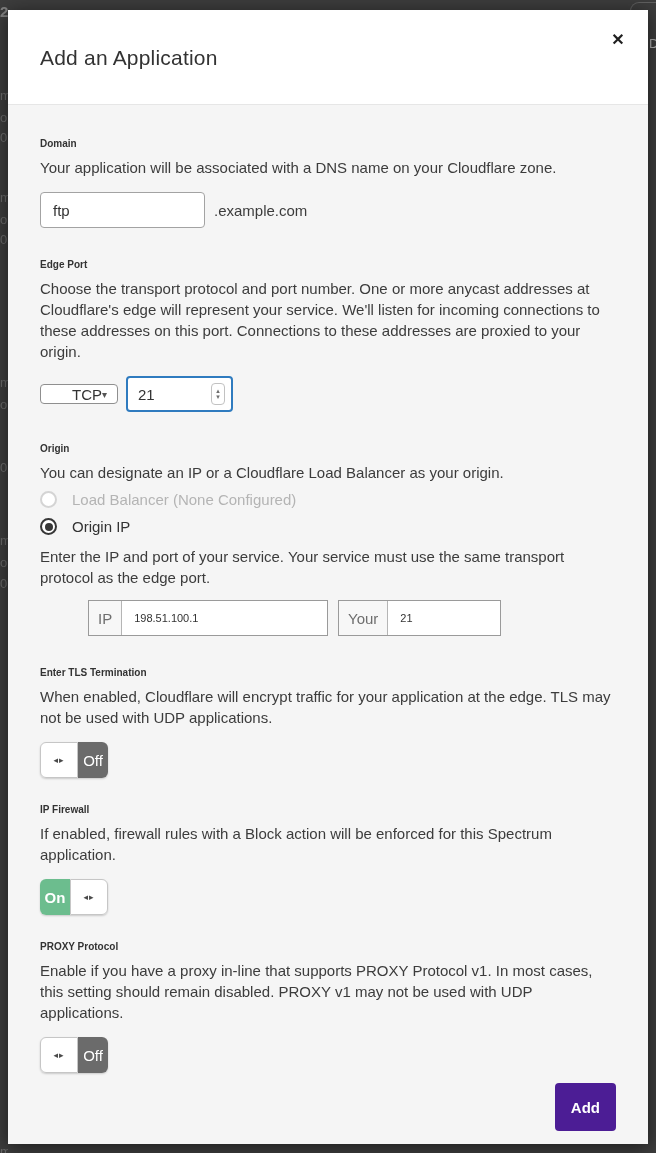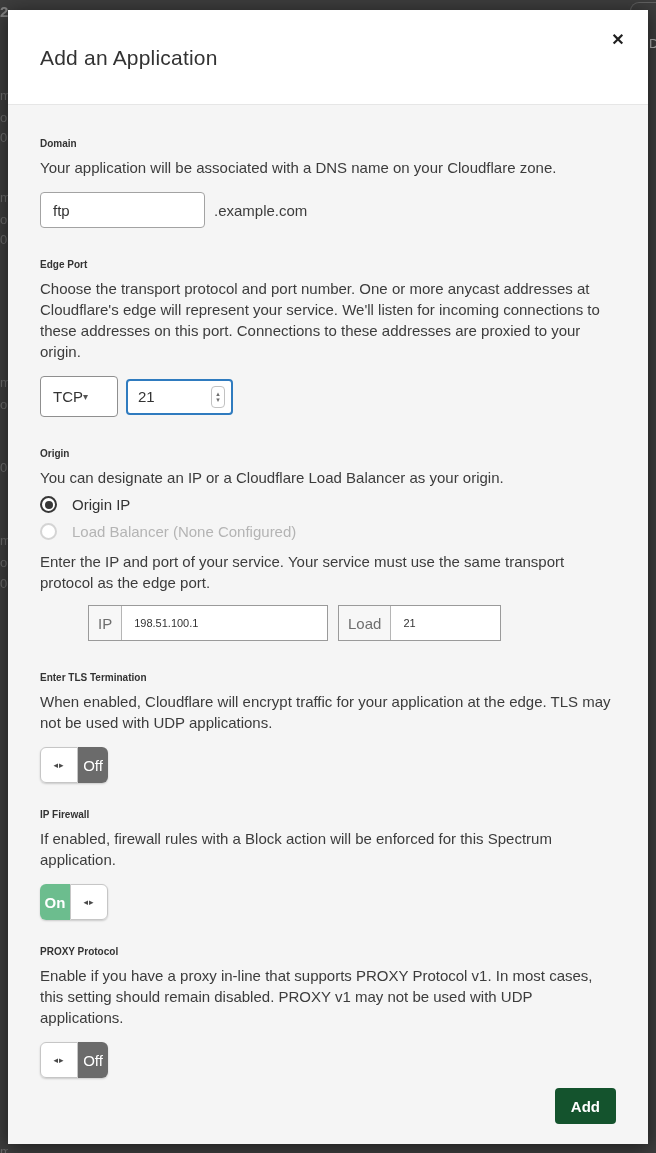--- a/index.html
+++ b/index.html
@@ -55,22 +55,22 @@
     font-family:"Liberation Sans", sans-serif; font-size:15px; color:#333; padding:0 12px;
     outline:none;
   }
   .domain-row { display:flex; align-items:center; }
   .domain-input { width:165px; }
   .domain-suffix { font-size:15px; color:#3c3c3c; margin-left:9px; }
 
   
   .port-row { display:flex; align-items:center; }
   .select-box {
-    width:78px; height:41px; background:#fff; border:1px solid #8f8f8f; border-radius:4px;
-    display:flex; align-items:center; justify-content:flex-start; padding:0 10px 0 12px;
+    width:78px; height:20px; background:#fff; border:1px solid #8f8f8f; border-radius:4px;
+    display:flex; align-items:center; justify-content:flex-end; padding:0 10px 0 12px;
     font-size:15px; color:#333; cursor:pointer;
   }
   .select-chevron { font-size:10px; color:#555; }
   .number-box {
     width:107px; height:36px; margin-left:8px; background:#fff;
     border:2px solid #2f7bbf; border-radius:4px;
     display:flex; align-items:center; justify-content:space-between; padding:0 6px 0 10px;
   }
   .number-value { font-size:15px; color:#333; border:none; outline:none; width:50px;
     font-family:"Liberation Sans", sans-serif; background:transparent; }
@@ -125,22 +125,22 @@
     display:flex; align-items:center; justify-content:center;
   }
   .toggle.off .toggle-handle { border-radius:6px 0 0 6px; }
   .toggle.off .toggle-state { background:#6b6b6b; border-radius:0 6px 6px 0; }
   .toggle.on .toggle-state { background:#6cbd8e; border-radius:6px 0 0 6px;font-weight:bold; }
   .toggle.on .toggle-handle { border-radius:0 6px 6px 0; }
 
   
   .modal-footer { display:flex; justify-content:flex-end; margin-top:10px; padding:0 32px; }
   .add-btn {
-    min-width:60px; height:36px; padding:0 16px;
-    background:#14532d; color:#fff; border:none; border-radius:4px;
+    min-width:60px; height:48px; padding:0 16px;
+    background:#4c1d95; color:#fff; border:none; border-radius:4px;
     font-family:"Liberation Sans", sans-serif; font-size:15px; font-weight:bold;
     cursor:pointer;
   }
 </style>
 </head>
 <body>
 
 <div>
   <div class="bg-corner"></div>
   <span class="bg-fragment big" style="top:3px;">2</span>
@@ -193,40 +193,40 @@
             <span>▾</span>
           </span>
         </div>
       </div>
     </div>
 
     <div class="sect">
       <div class="field-label">Origin</div>
       <div class="field-desc" style="margin-bottom:3px;">You can designate an IP or a Cloudflare Load Balancer as your origin.</div>
 
+      <div class="radio-row disabled">
+        <span class="radio-outer"></span>
+        <span class="radio-label">Load Balancer (None Configured)</span>
+      </div>
       <div class="radio-row">
         <span class="radio-outer">
             <span class="radio-dot"></span>
           </span>
         <span class="radio-label">Origin IP</span>
       </div>
-      <div class="radio-row disabled">
-        <span class="radio-outer"></span>
-        <span class="radio-label">Load Balancer (None Configured)</span>
-      </div>
 
       <div class="field-desc" style="margin-top:6px; margin-bottom:0;">Enter the IP and port of your service. Your service must use the same transport protocol as the edge port.</div>
 
       <div class="ipport-row">
         <div class="input-group group-ip">
           <span class="prefix">IP</span>
           <input type="text" value="198.51.100.1" style="">
         </div>
         <div class="input-group group-port">
-          <span class="prefix">Load</span>
+          <span class="prefix">Your</span>
           <input type="text" value="21" style="">
         </div>
       </div>
     </div>
 
     <div class="sect">
       <div class="field-label">Enter TLS Termination</div>
       <div class="field-desc">When enabled, Cloudflare will encrypt traffic for your application at the edge. TLS may not be used with UDP applications.</div>
       <div class="toggle off">
         <span class="toggle-handle">

